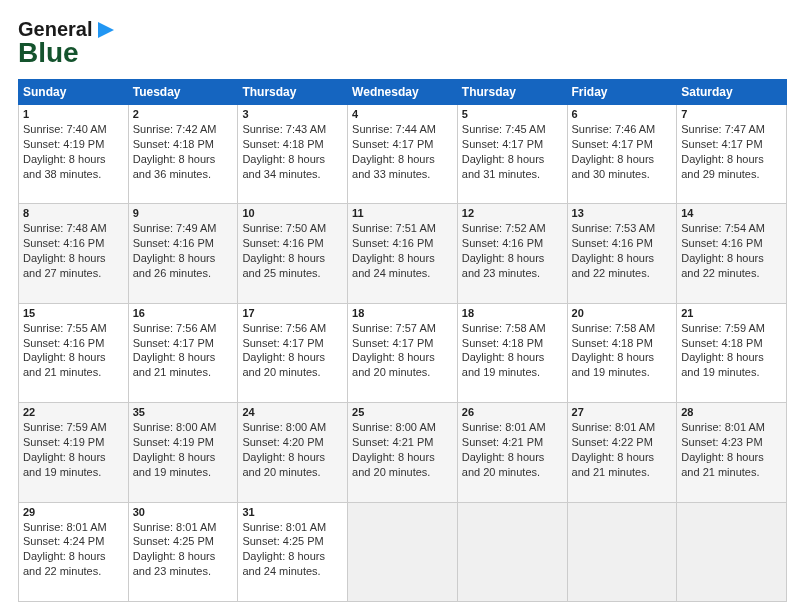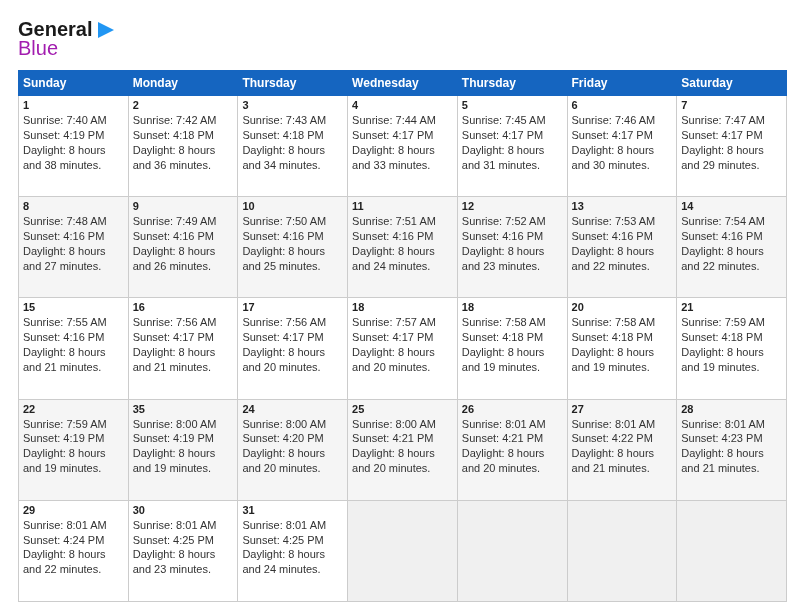--- a/index.html
+++ b/index.html
@@ -95,33 +95,33 @@
 
 <div class="page">
   <div class="header">
     <div class="logo">
       <div class="logo-wrapper">
         <span style="font-size:20px;font-weight:bold;color:#1a1a1a;">General</span>
         <svg width="20" height="20" viewBox="0 0 20 20">
           <polygon points="2,2 18,10 2,18" fill="#2196F3"></polygon>
         </svg>
       </div>
-      <span style="font-size:20px;font-weight:normal;color:#a21caf;margin-top:-4px;">Blue</span>
+      <span style="font-size:28px;font-weight:bold;color:#14532d;margin-top:-4px;">Blue</span>
     </div>
     <div class="title-block">
       <div class="month-title"></div>
       <div class="location"></div>
     </div>
   </div>
 
   <table class="calendar-table">
     <thead>
       <tr>
       <th>Sunday</th>
-          <th>Monday</th>
+          <th>Tuesday</th>
           <th>Thursday</th>
           <th>Wednesday</th>
           <th>Thursday</th>
           <th>Friday</th>
           <th>Saturday</th>
         </tr>
     </thead>
     <tbody id="calendar-body">
     <tr>
           <td>

